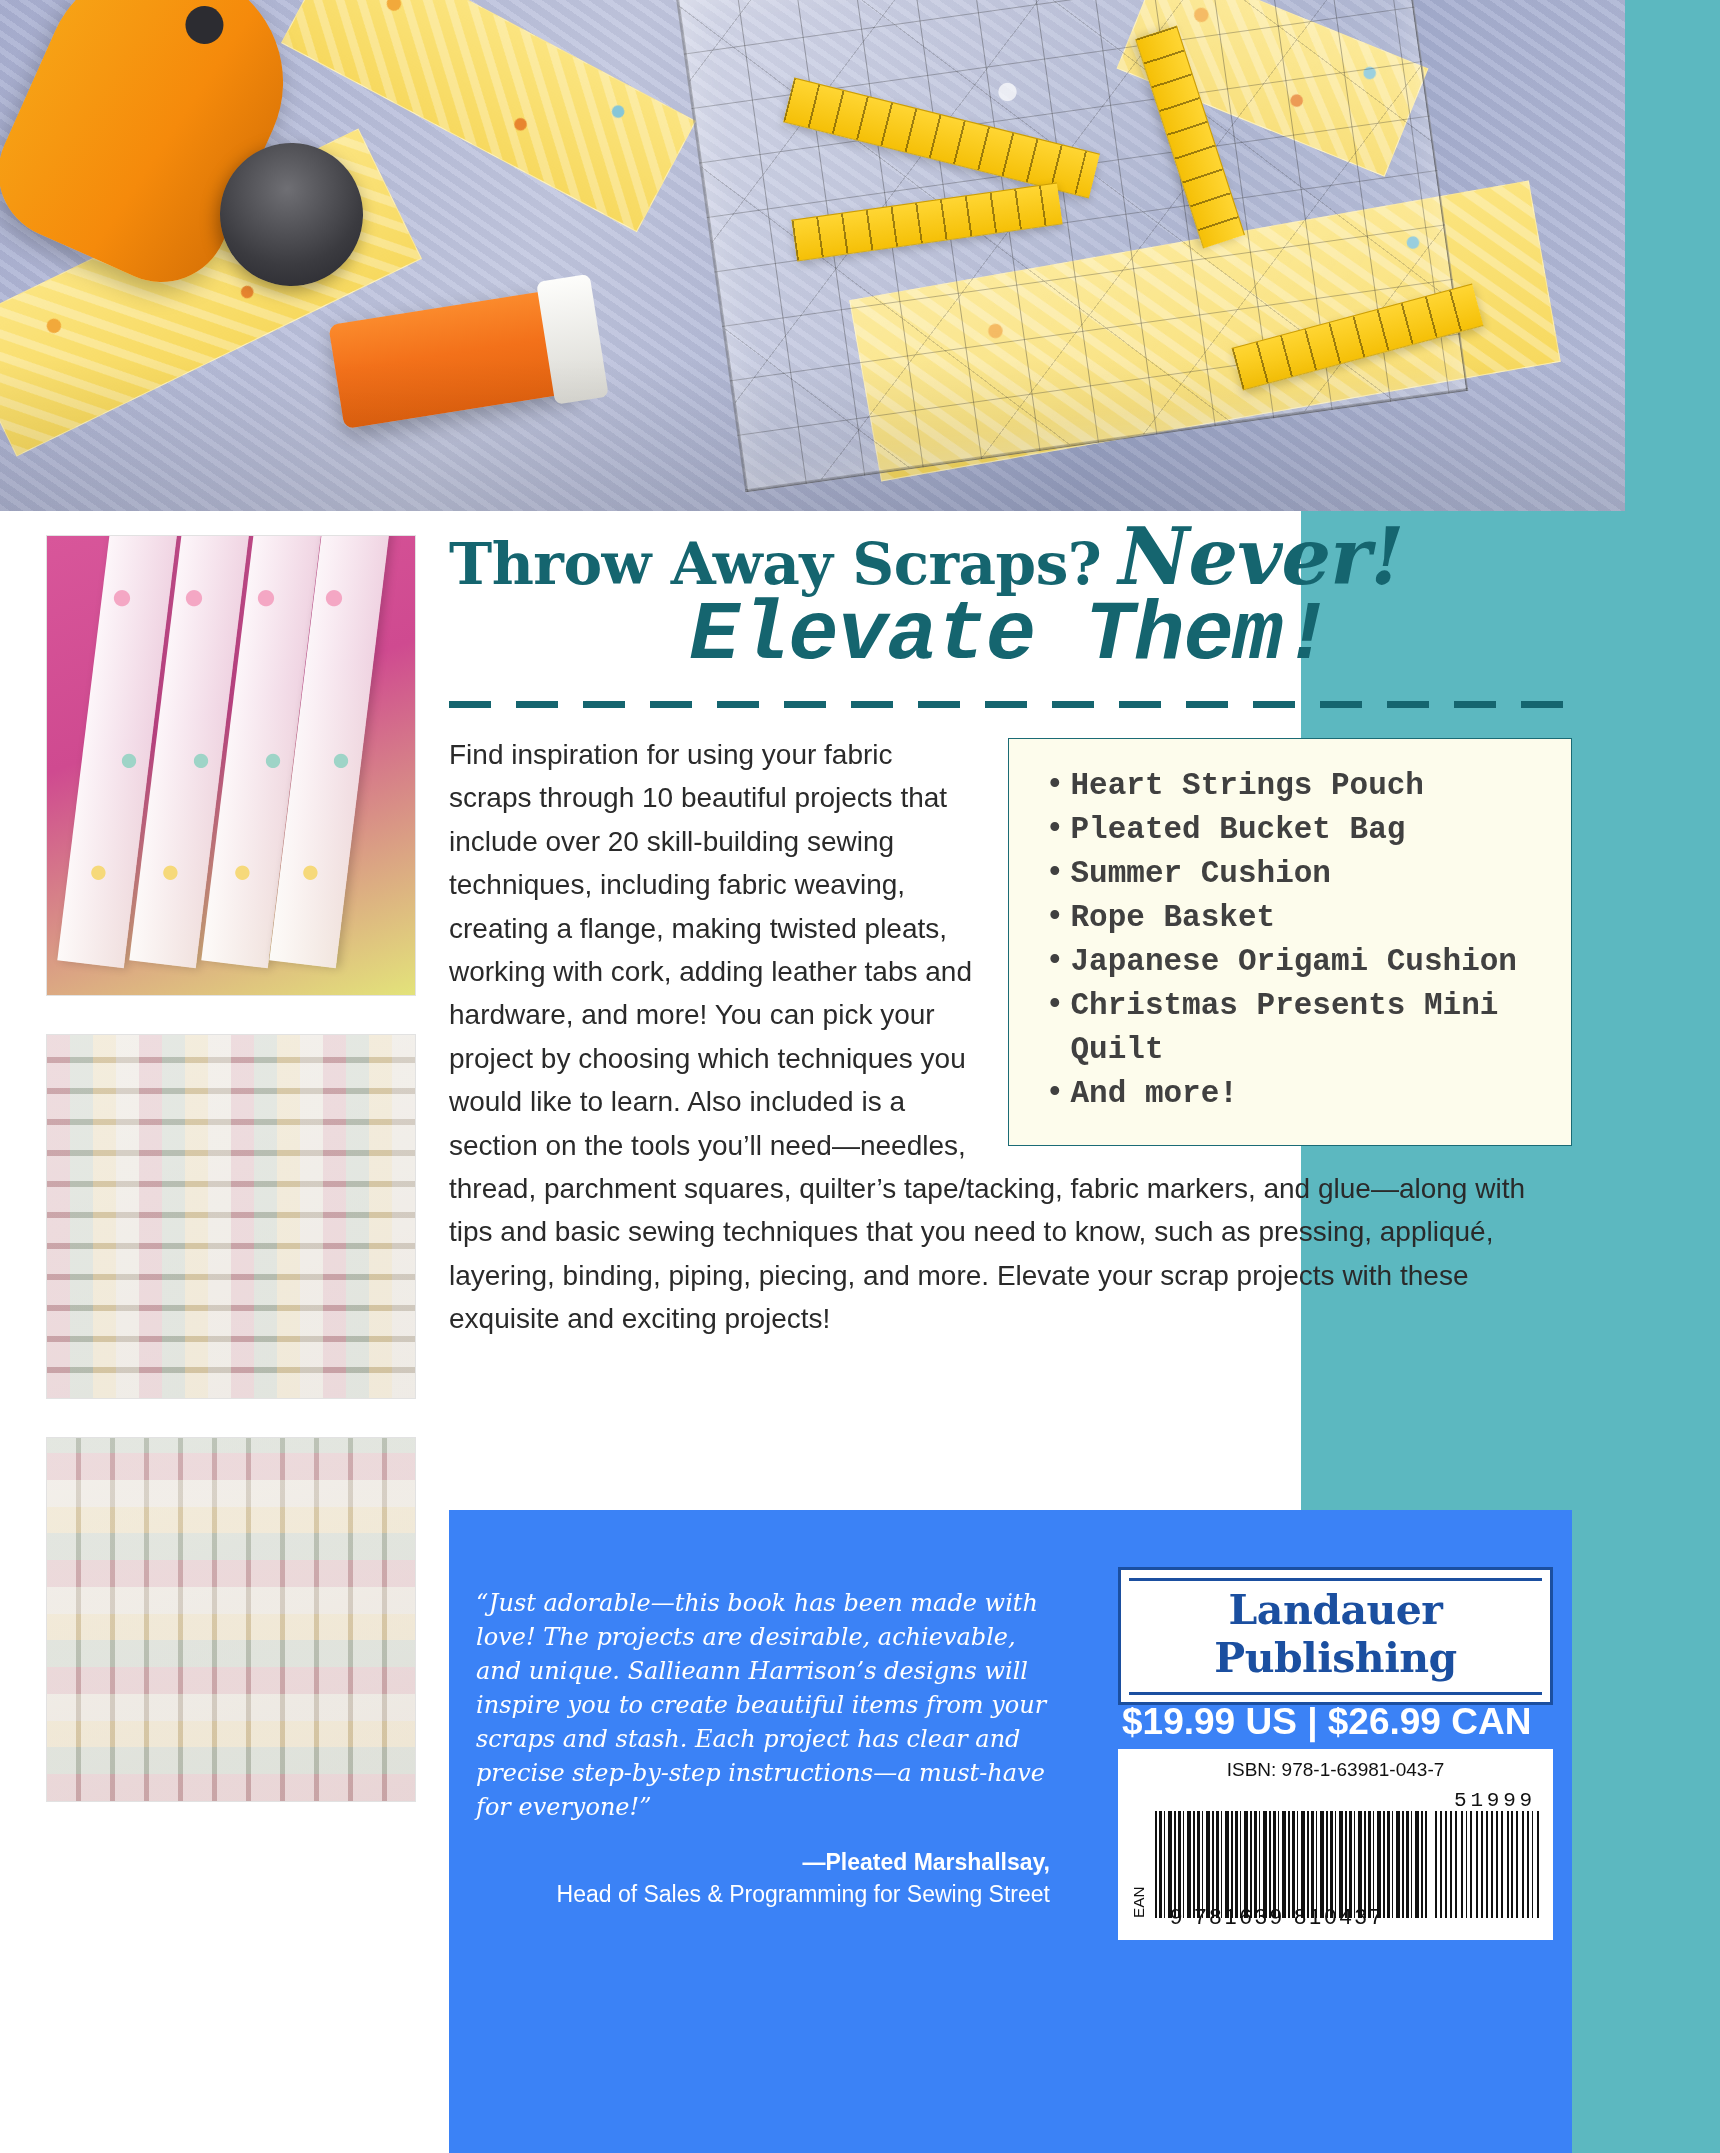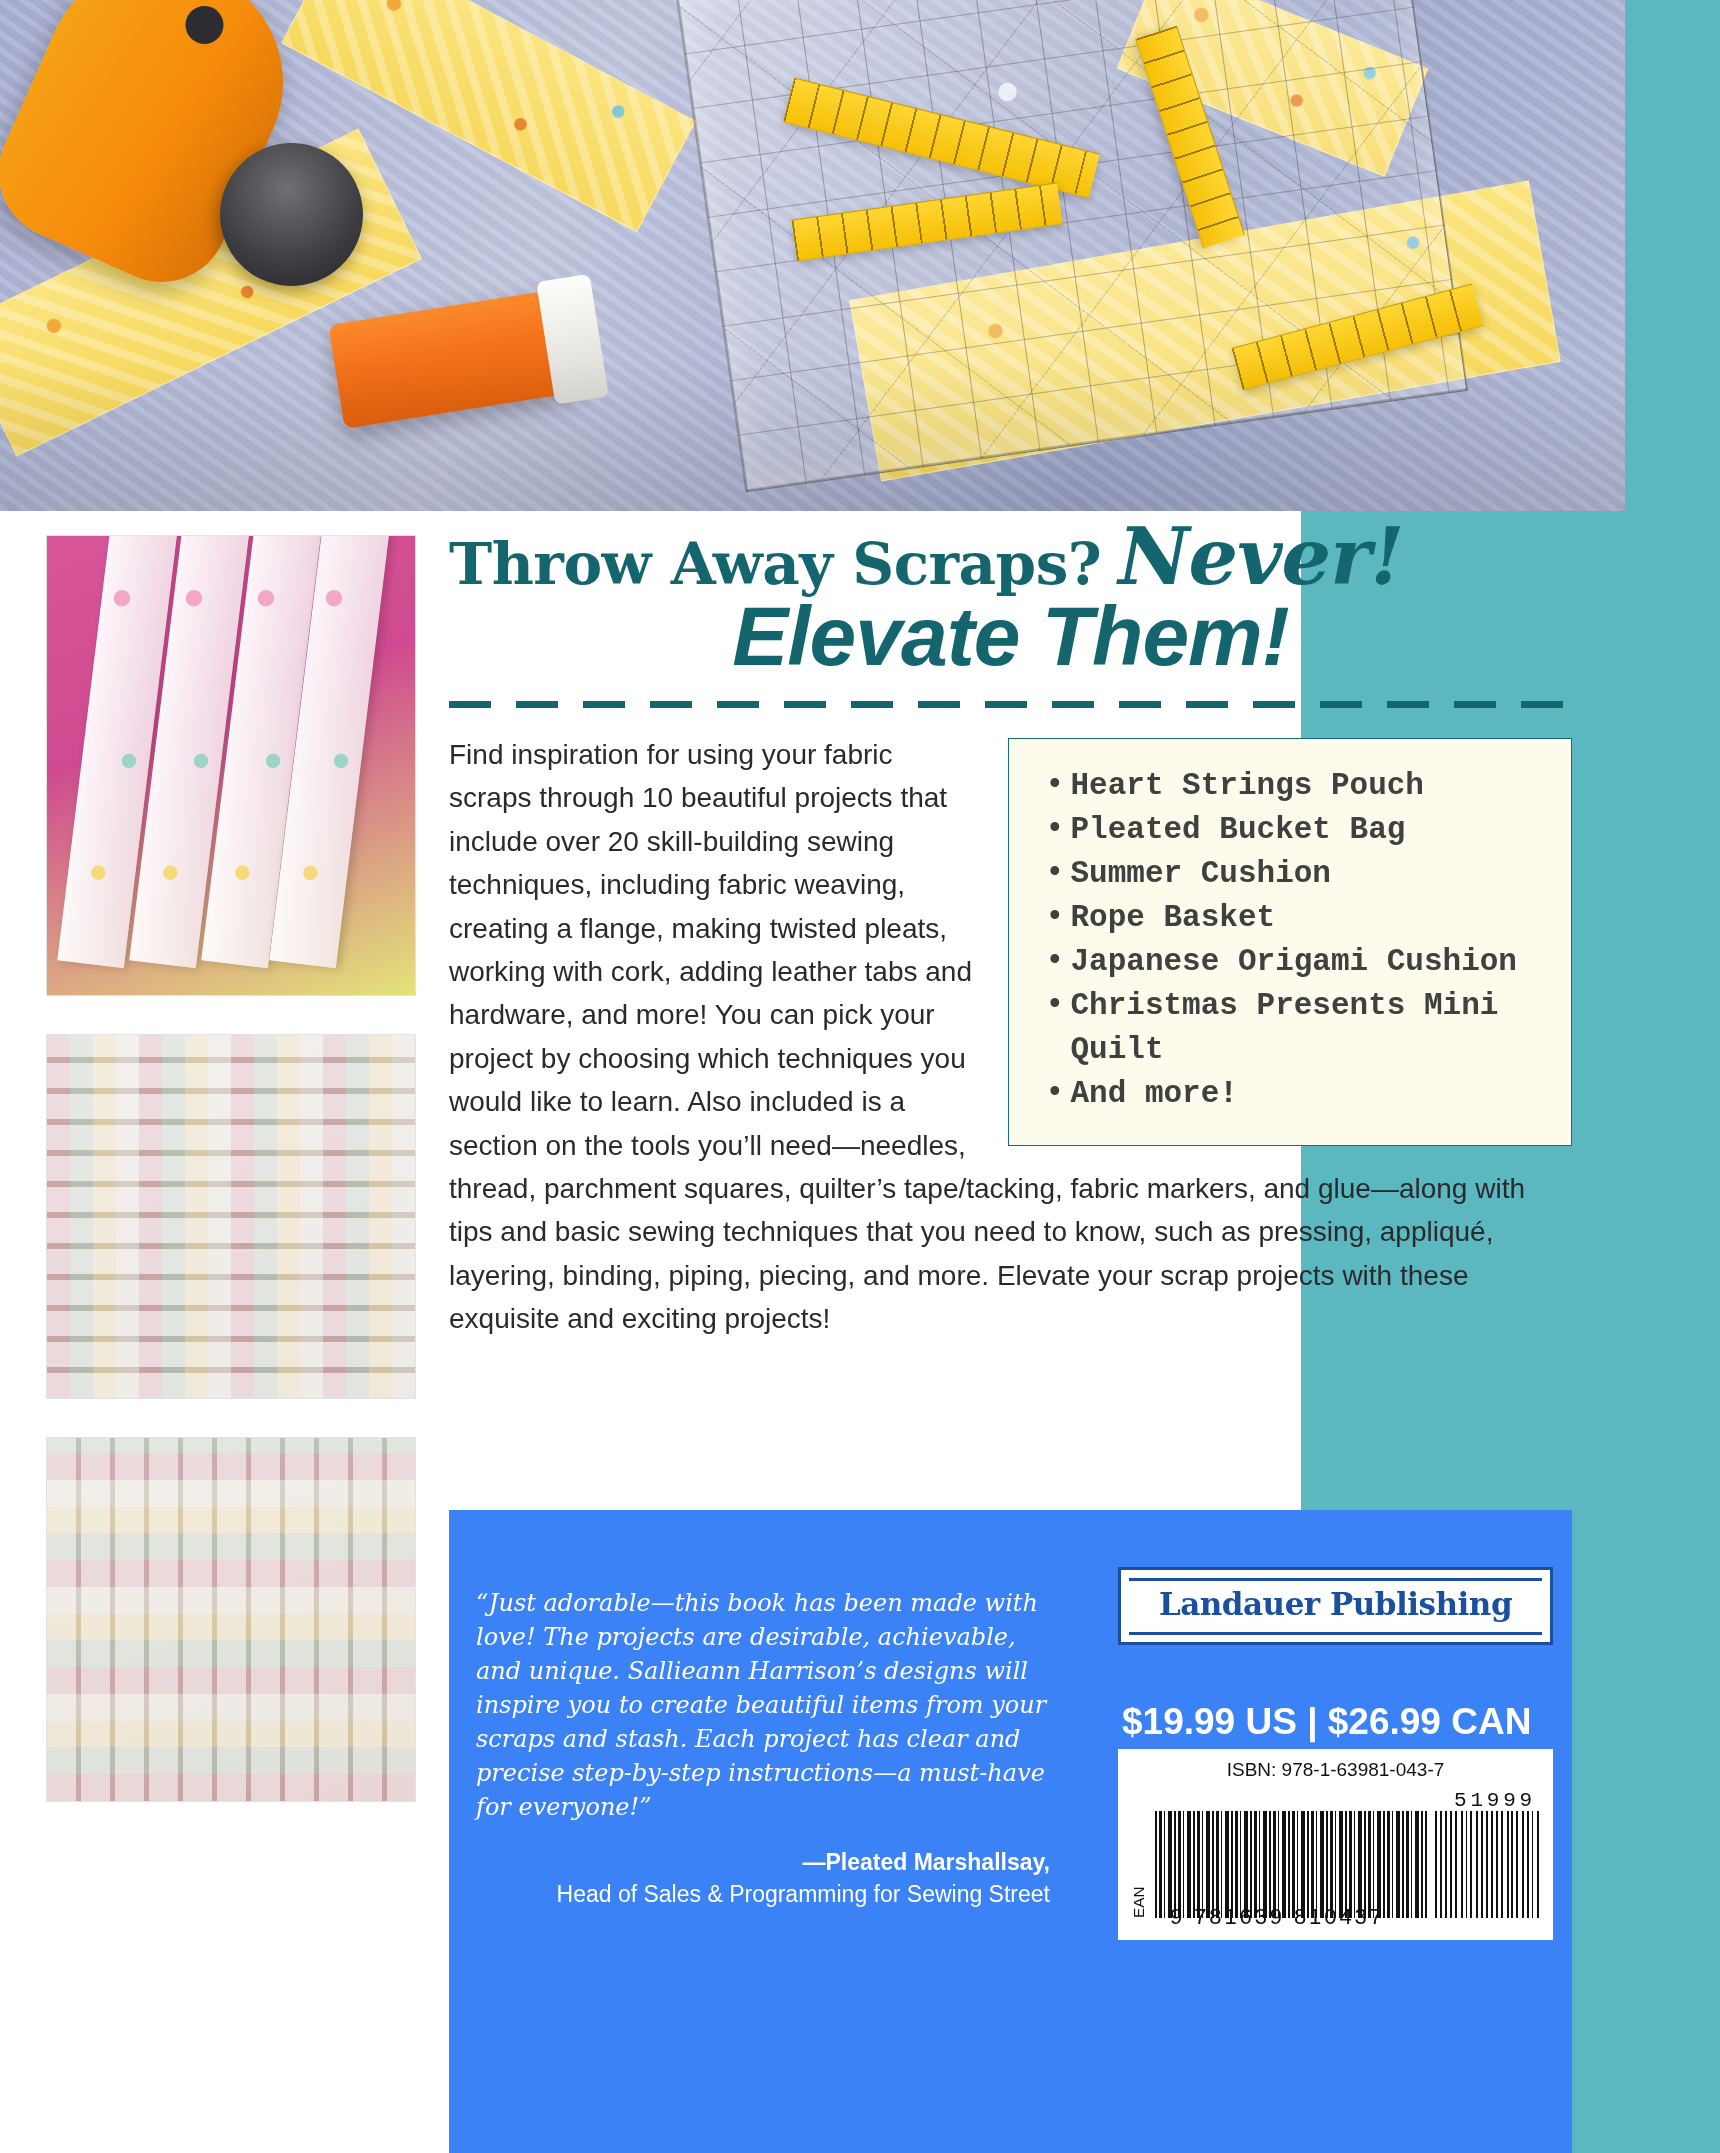--- a/index.html
+++ b/index.html
@@ -213,21 +213,21 @@
     white-space: nowrap;
     line-height: 1.05;
   }
   #headline-line1 .never {
     font-style: italic;
     font-size: 78px;
     margin-left: 17px;
     letter-spacing: -1px;
   }
   #headline-line2 {
-    font-family: Liberation Sans, sans-serif;
+    font-family: Liberation Mono, monospace;
     font-weight: bold;
     font-style: italic;
     font-size: 84px;
     letter-spacing: -1px;
     text-align: center;
     margin-top: -5.7px;
     line-height: 1.05;
   }
 
   
@@ -324,21 +324,21 @@
     padding: 7.6px;
   }
   #publisher-logo-inner {
     border-top: 3.8px solid #1b4fa0;
     border-bottom: 3.8px solid #1b4fa0;
     padding: 5.7px 0 9.6px 0;
     text-align: center;
     color: #1b4fa0;
     font-family: "DejaVu Serif", serif;
     font-weight: bold;
-    font-size: 31px;
+    font-size: 41px;
     letter-spacing: -0.5px;
   }
   #price-line {
     position: absolute;
     left: 673px;
     top: 191px;
     color: #ffffff;
     font-family: "Liberation Sans", sans-serif;
     font-weight: bold;
     font-size: 37px;

